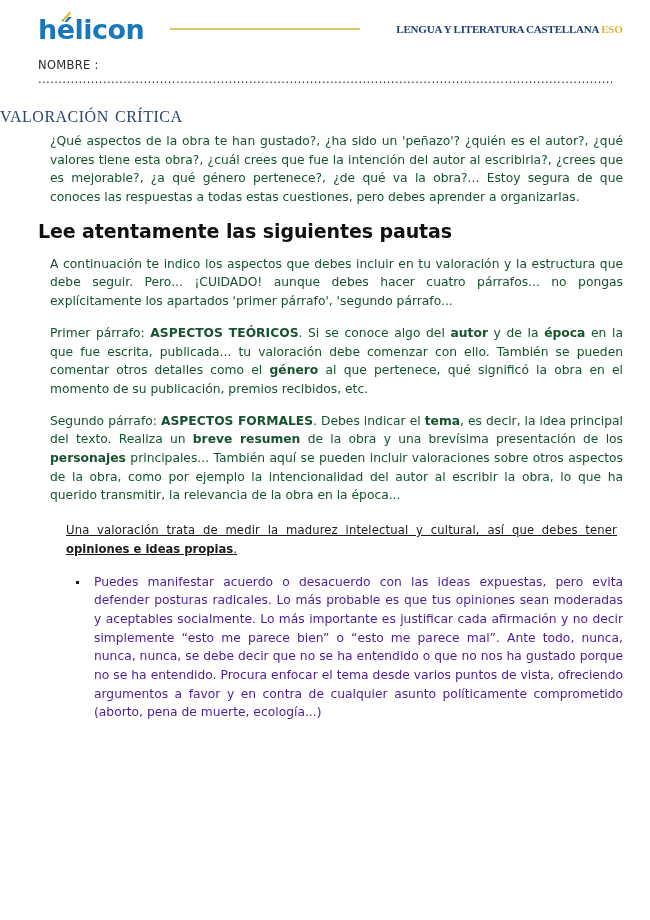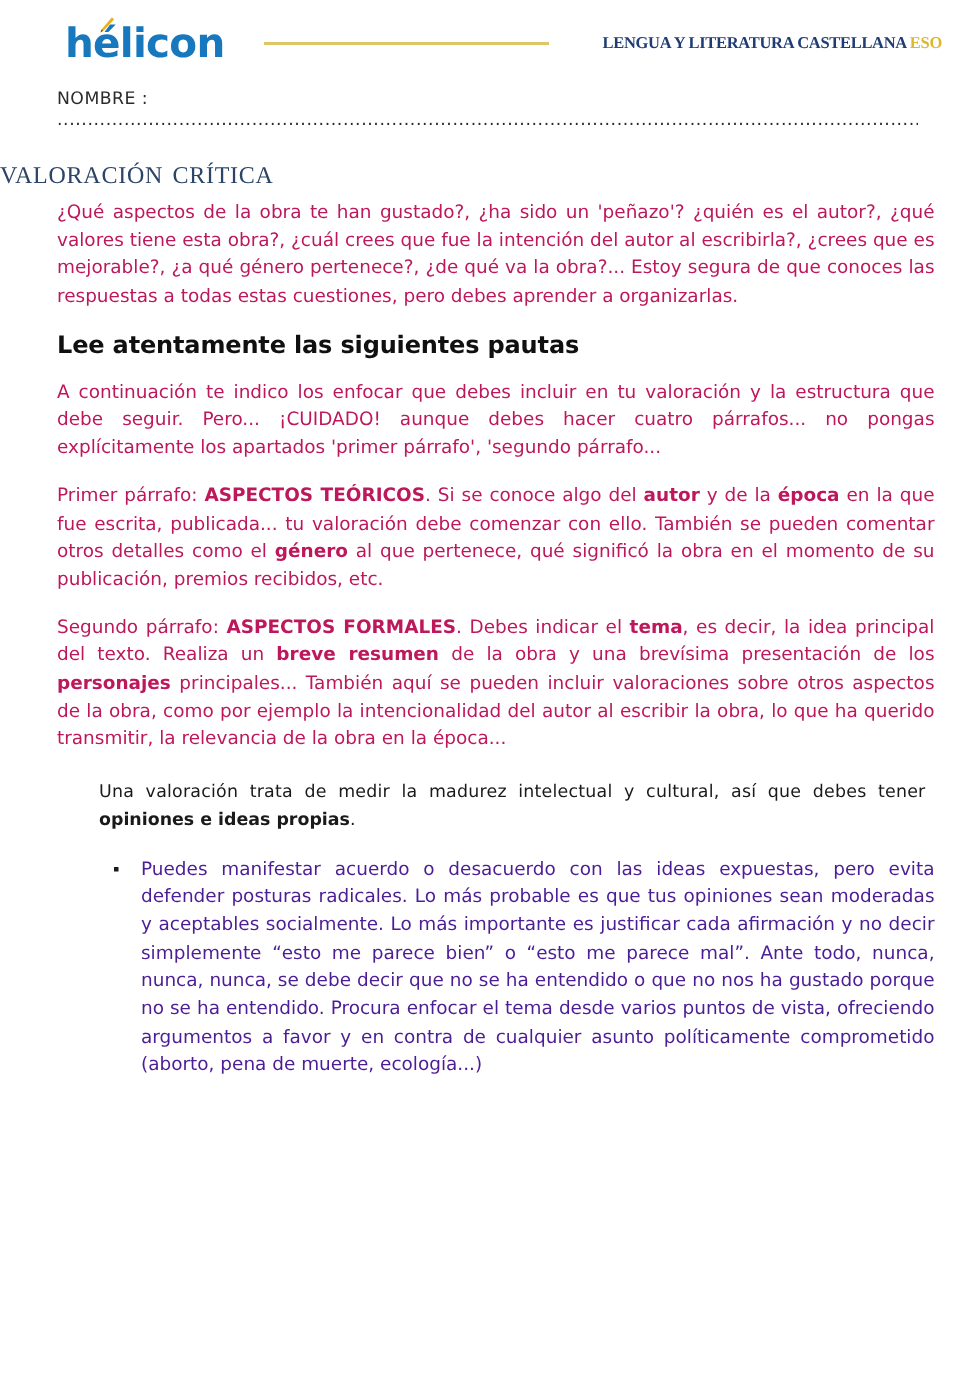--- a/index.html
+++ b/index.html
@@ -25,21 +25,20 @@
     background: #fff;
   }
 
   
   .header {
     display: flex;
     align-items: center;
     padding: 18px 22px 0 38px;
     height: 40px;
     box-sizing: border-box;
-    justify-content: flex-end;
   }
   .logo {
     font-family: "DejaVu Sans", sans-serif;
     font-weight: bold;
     font-size: 27px;
     color: #1878be;
     letter-spacing: -0.5px;
     line-height: 1;
     position: relative;
     white-space: nowrap;
@@ -110,46 +109,47 @@
   }
 
   
   .content {
     padding: 0 27px 0 38px;
   }
   p.body {
     text-align: justify;
     font-size: 12.3px;
     line-height: 1.52;
-    margin: 0 0 13px 0;
-    color: #be185d;
+    margin: 0 0 13px 12px;
+    color: #14532d;
     hyphens: none;
   }
   p.body b, span.b {
     font-weight: bold;
   }
   h2.section {
-    font-size: 16px;
+    font-size: 19px;
     font-weight: bold;
     margin: 12px 0 13px 0;
     color: #101010;
     letter-spacing: -0.1px;
   }
 
   
   .quote-block {
     margin: 16px 0 14px 0;
     padding-left: 28px;
     font-family: "DejaVu Sans", sans-serif;
     font-size: 11.6px;
     line-height: 1.62;
     text-align: justify;
     padding-right: 6px;
     color: #1a1a1a;
     letter-spacing: 0.15px;
+    text-decoration: underline;
   }
   .quote-block b {
     font-weight: bold;
     letter-spacing: 0;
   }
 
   
   ul.bullets {
     margin: 12px 0 0 0;
     padding: 0 0 0 36px;
@@ -198,21 +198,21 @@
   </div>
 
   <h1 class="doc-title">VALORACIÓN CRÍTICA</h1>
 
   <div class="content">
 
     <p class="body">¿Qué aspectos de la obra te han gustado?, ¿ha sido un 'peñazo'? ¿quién es el autor?, ¿qué valores tiene esta obra?, ¿cuál crees que fue la intención del autor al escribirla?, ¿crees que es mejorable?, ¿a qué género pertenece?, ¿de qué va la obra?... Estoy segura de que conoces las respuestas a todas estas cuestiones, pero debes aprender a organizarlas.</p>
 
     <h2 class="section">Lee atentamente las siguientes pautas</h2>
 
-    <p class="body">A continuación te indico los enfocar que debes incluir en tu valoración y la estructura que debe seguir. Pero... ¡CUIDADO! aunque debes hacer cuatro párrafos... no pongas explícitamente los apartados 'primer párrafo', 'segundo párrafo...</p>
+    <p class="body">A continuación te indico los aspectos que debes incluir en tu valoración y la estructura que debe seguir. Pero... ¡CUIDADO! aunque debes hacer cuatro párrafos... no pongas explícitamente los apartados 'primer párrafo', 'segundo párrafo...</p>
 
     <p class="body"><span>Primer párrafo: </span><b>ASPECTOS TEÓRICOS</b><span>. Si se conoce algo del </span><b>autor</b><span> y de la </span><b>época</b><span> en la que fue escrita, publicada... tu valoración debe comenzar con ello. También se pueden comentar otros detalles como el </span><b>género</b><span> al que pertenece, qué significó la obra en el momento de su publicación, premios recibidos, etc.</span></p>
 
     <p class="body"><span>Segundo párrafo: </span><b>ASPECTOS FORMALES</b><span>. Debes indicar el </span><b>tema</b><span>, es decir, la idea principal del texto. Realiza un </span><b>breve resumen</b><span> de la obra y una brevísima presentación de los </span><b>personajes</b><span> principales... También aquí se pueden incluir valoraciones sobre otros aspectos de la obra, como por ejemplo la intencionalidad del autor al escribir la obra, lo que ha querido transmitir, la relevancia de la obra en la época...</span></p>
 
 
     <div class="quote-block"><span>Una valoración trata de medir la madurez intelectual y cultural, así que debes tener </span><b>opiniones e ideas propias</b><span>.</span></div>
 
     <ul class="bullets">
       <li>Puedes manifestar acuerdo o desacuerdo con las ideas expuestas, pero evita defender posturas radicales. Lo más probable es que tus opiniones sean moderadas y aceptables socialmente. Lo más importante es justificar cada afirmación y no decir simplemente “esto me parece bien” o “esto me parece mal”. Ante todo, nunca, nunca, nunca, se debe decir que no se ha entendido o que no nos ha gustado porque no se ha entendido. Procura enfocar el tema desde varios puntos de vista, ofreciendo argumentos a favor y en contra de cualquier asunto políticamente comprometido (aborto, pena de muerte, ecología...)</li>

